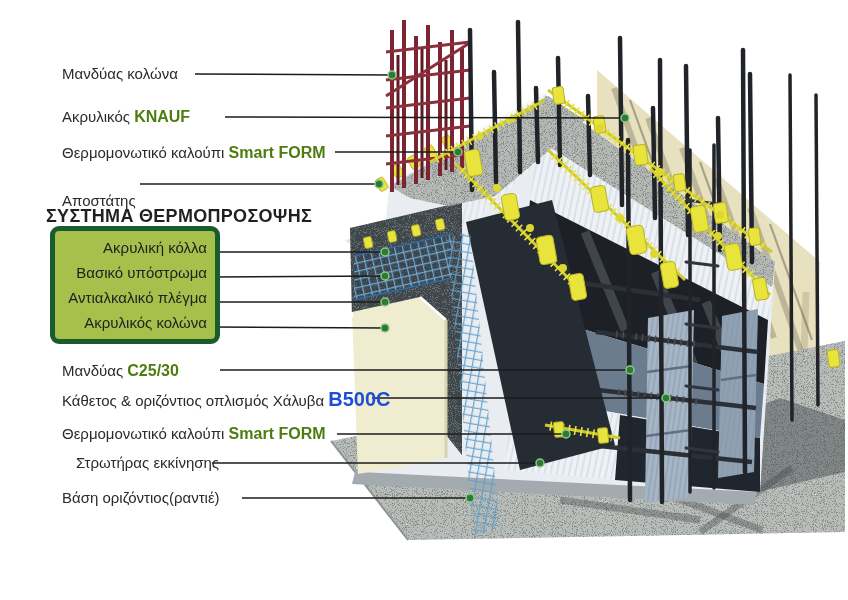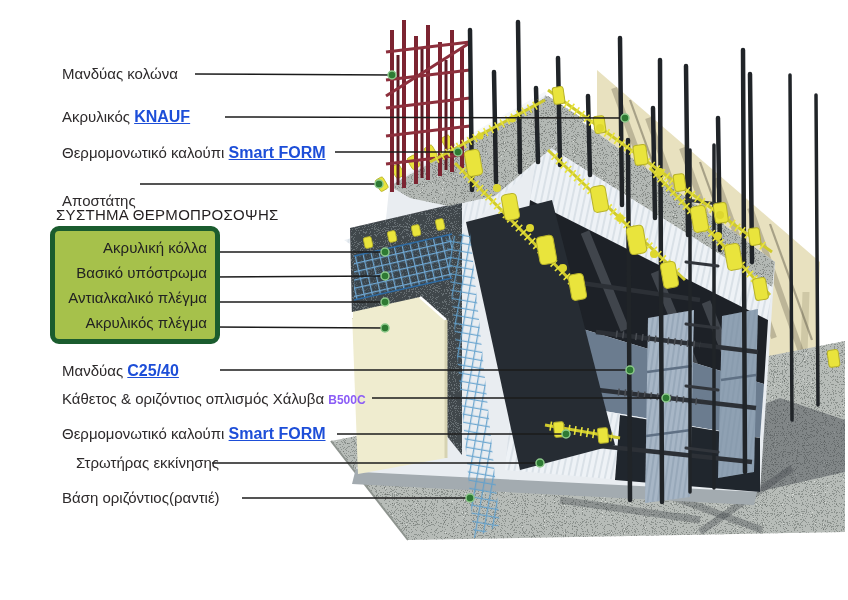--- a/index.html
+++ b/index.html
@@ -1,22 +1,22 @@
 <!DOCTYPE html>
 <html><head>
 <meta charset="utf-8">
 <style>
   html,body{margin:0;padding:0;background:#ffffff;}
   #stage{position:relative;width:848px;height:600px;background:#ffffff;overflow:hidden;
          font-family:"Liberation Sans","DejaVu Sans",sans-serif;}
   #scene{position:absolute;left:0;top:0;}
   .lbl{position:absolute;white-space:nowrap;font-size:15px;line-height:18px;color:#2d2a2b;}
-  .lbl .accent{font-weight:bold;font-size:16px;color:#1d4ed8;text-decoration:underline;}
-  .lbl .accent-dark{font-weight:bold;font-size:12px;color:#8b5cf6;}
-  #sys-title{position:absolute;left:56px;top:206px;font-size:15px;font-weight:normal;
+  .lbl .accent{font-weight:bold;font-size:16px;color:#4d7c0f;}
+  .lbl .accent-dark{font-weight:bold;font-size:20px;color:#1d4ed8;}
+  #sys-title{position:absolute;left:46px;top:206px;font-size:18px;font-weight:bold;
              letter-spacing:.3px;color:#231f20;white-space:nowrap;}
   #sys-box{position:absolute;left:50px;top:226px;width:150px;height:104px;
            background:#a6c14b;border:5px solid #1a5c2e;border-radius:9px;
            padding:4px 8px 0 2px;box-sizing:content-box;}
   #sys-box .item{text-align:right;font-size:15px;line-height:25px;color:#222222;white-space:nowrap;}
 </style>
 </head>
 <body>
 
 <div id="stage">
@@ -340,25 +340,25 @@
   </div>
   <div class="lbl" style="left:62px;top:192px">
     <span>Αποστάτης</span><span class="accent"></span>
   </div>
 
   <div id="sys-title">ΣΥΣΤΗΜΑ ΘΕΡΜΟΠΡΟΣΟΨΗΣ</div>
   <div id="sys-box">
     <div class="item">Ακρυλική κόλλα</div>
     <div class="item">Βασικό υπόστρωμα</div>
     <div class="item">Αντιαλκαλικό πλέγμα</div>
-    <div class="item">Ακρυλικός πλέγμα</div>
+    <div class="item">Ακρυλικός κολώνα</div>
   </div>
 
   <div class="lbl" style="left:62px;top:362px">
-    <span>Μανδύας </span><span class="accent">C25/40</span>
+    <span>Μανδύας </span><span class="accent">C25/30</span>
   </div>
   <div class="lbl" style="left:62px;top:390px">
     <span>Κάθετος &amp; οριζόντιος οπλισμός Χάλυβα </span><span class="accent-dark">B500C</span>
   </div>
   <div class="lbl" style="left:62px;top:425px">
     <span>Θερμομονωτικό καλούπι </span><span class="accent">Smart FORM</span>
   </div>
   <div class="lbl" style="left:76px;top:454px">
     <span>Στρωτήρας εκκίνησης</span><span class="accent"></span>
   </div>

